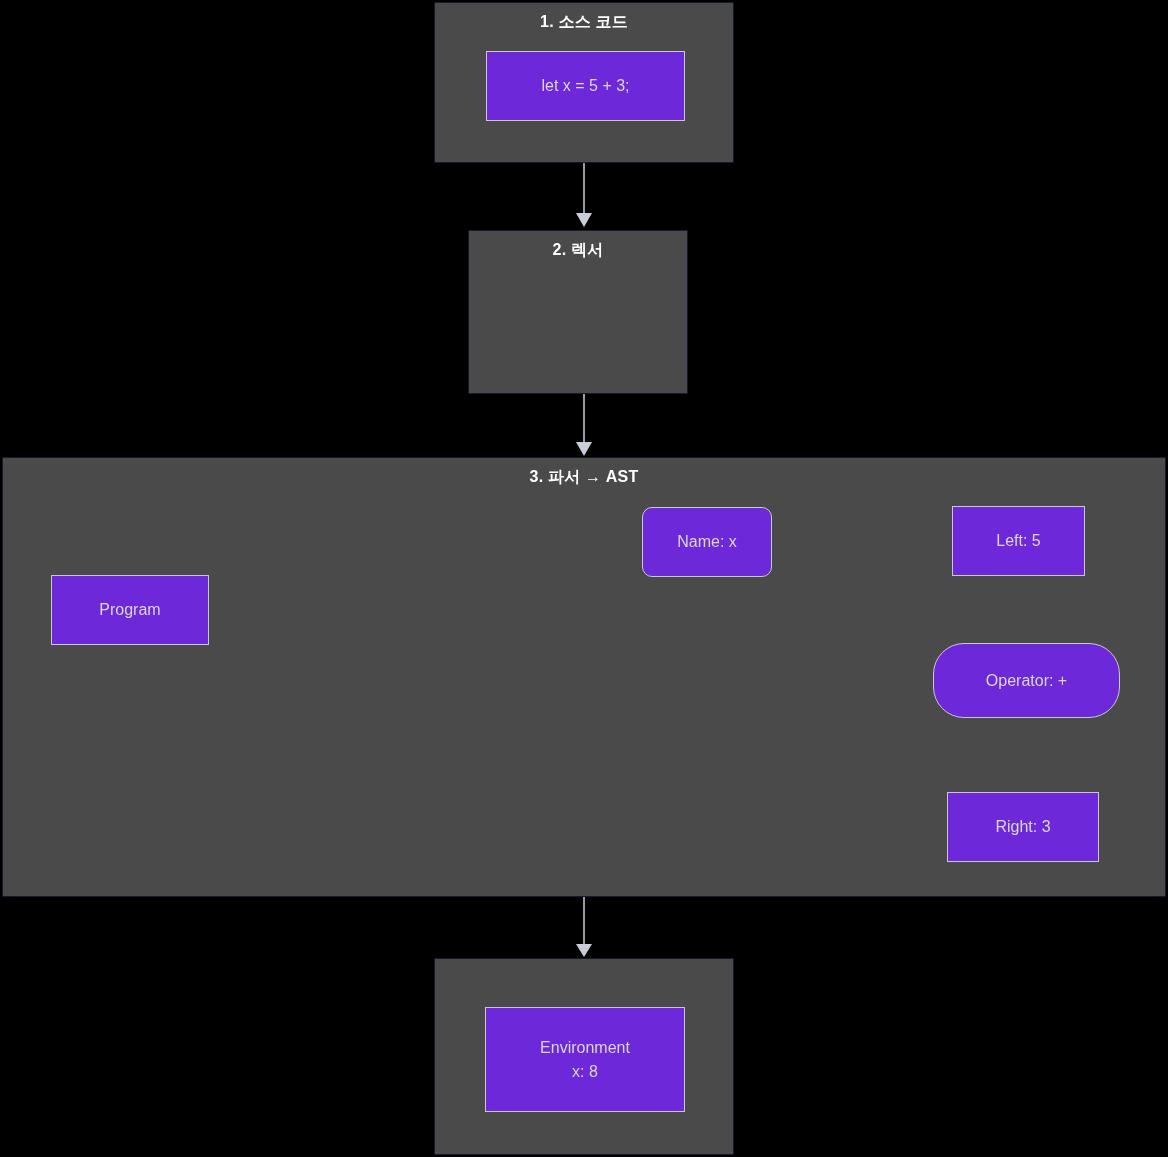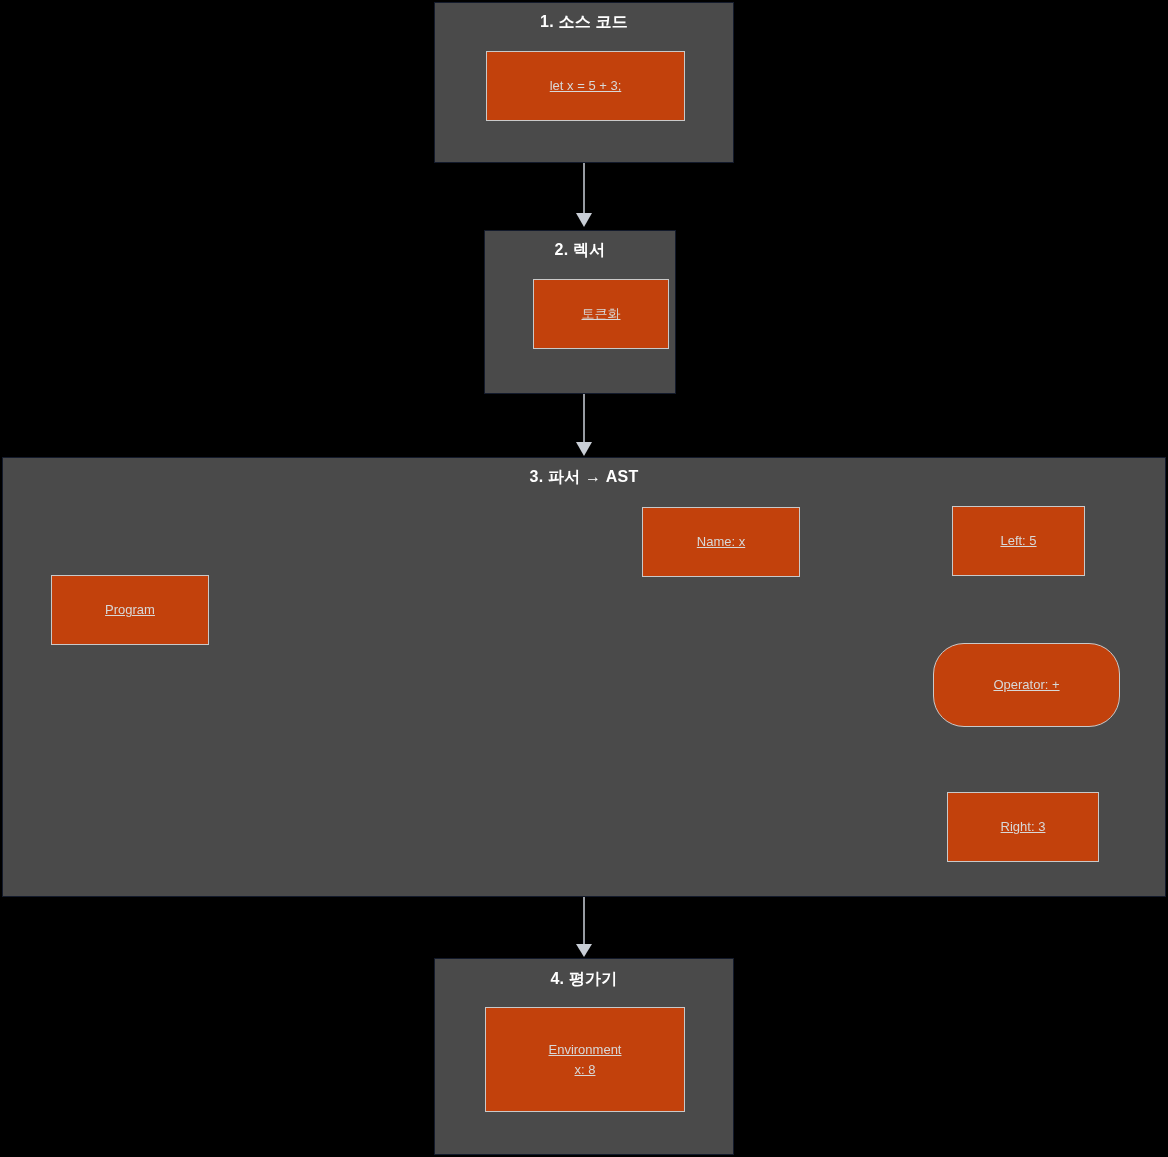--- a/index.html
+++ b/index.html
@@ -35,32 +35,31 @@
     text-align: center;
     color: #ffffff;
     font-size: 16px;
     font-weight: bold;
     letter-spacing: 0.2px;
     white-space: nowrap;
   }
   
   .node {
     position: absolute;
-    background: #c2410c;
+    background: #6d28d9;
     border: 1px solid #c9c9c9;
     box-sizing: border-box;
     color: #d8d8d8;
-    font-size: 13px;
+    font-size: 16px;
     display: flex;
     align-items: center;
     justify-content: center;
     text-align: center;
     line-height: 1.5;
     white-space: pre-line;
-    text-decoration: underline;
   }
   
   #edges {
     position: absolute;
     left: 0; top: 0;
     width: 1168px;
     height: 1157px;
     pointer-events: none;
   }
   .edge-path {
@@ -129,40 +128,38 @@
       <path class="edge-path" d="M768,712 C806,764 876,812 934,814"></path>
       <path class="edge-head" d="M934,808 L946,814 L934,820 z"></path>
     </g>
   </svg>
 
   <div class="panel" style="left:434px; top:2px; width:300px; height:161px;">
     <div class="panel-title" style="top:9px;">1. 소스 코드</div>
     <div class="node" style="left:51px; top:48px; width:199px; height:70px;">let x = 5 + 3;</div>
   </div>
 
-  <div class="panel" style="left:468px; top:230px; width:192px; height:164px;margin-left:16px;">
+  <div class="panel" style="left:468px; top:230px; width:220px; height:164px;">
     <div class="panel-title" style="top:9px;">2. 렉서</div>
-    <div class="node" style="left:48px; top:48px; width:136px; height:70px;">토큰화</div>
   </div>
 
   <div class="panel" style="left:2px; top:457px; width:1164px; height:440px;">
     <div class="panel-title" style="top:9px;">3. 파서 → AST</div>
 
     <div class="node" style="left:48px; top:117px; width:158px; height:70px;">Program</div>
 
 
-    <div class="node" style="left:639px; top:49px; width:158px; height:70px;">Name: x</div>
+    <div class="node" style="left:639px; top:49px; width:130px; height:70px;border-radius:10px;">Name: x</div>
 
 
     <div class="node" style="left:949px; top:48px; width:133px; height:70px;">Left: 5</div>
 
-    <div class="node" style="left:930px; top:185px; width:187px; height:84px;border-radius:31px;">Operator: +</div>
+    <div class="node" style="left:930px; top:185px; width:187px; height:75px;border-radius:31px;">Operator: +</div>
 
     <div class="node" style="left:944px; top:334px; width:152px; height:70px;">Right: 3</div>
   </div>
 
   <div class="panel" style="left:434px; top:958px; width:300px; height:197px;">
-    <div class="panel-title" style="top:10px;">4. 평가기</div>
     <div class="node" style="left:50px; top:48px; width:200px; height:105px;">Environment
 x: 8</div>
   </div>
 
 </div>
 
 </body></html>

